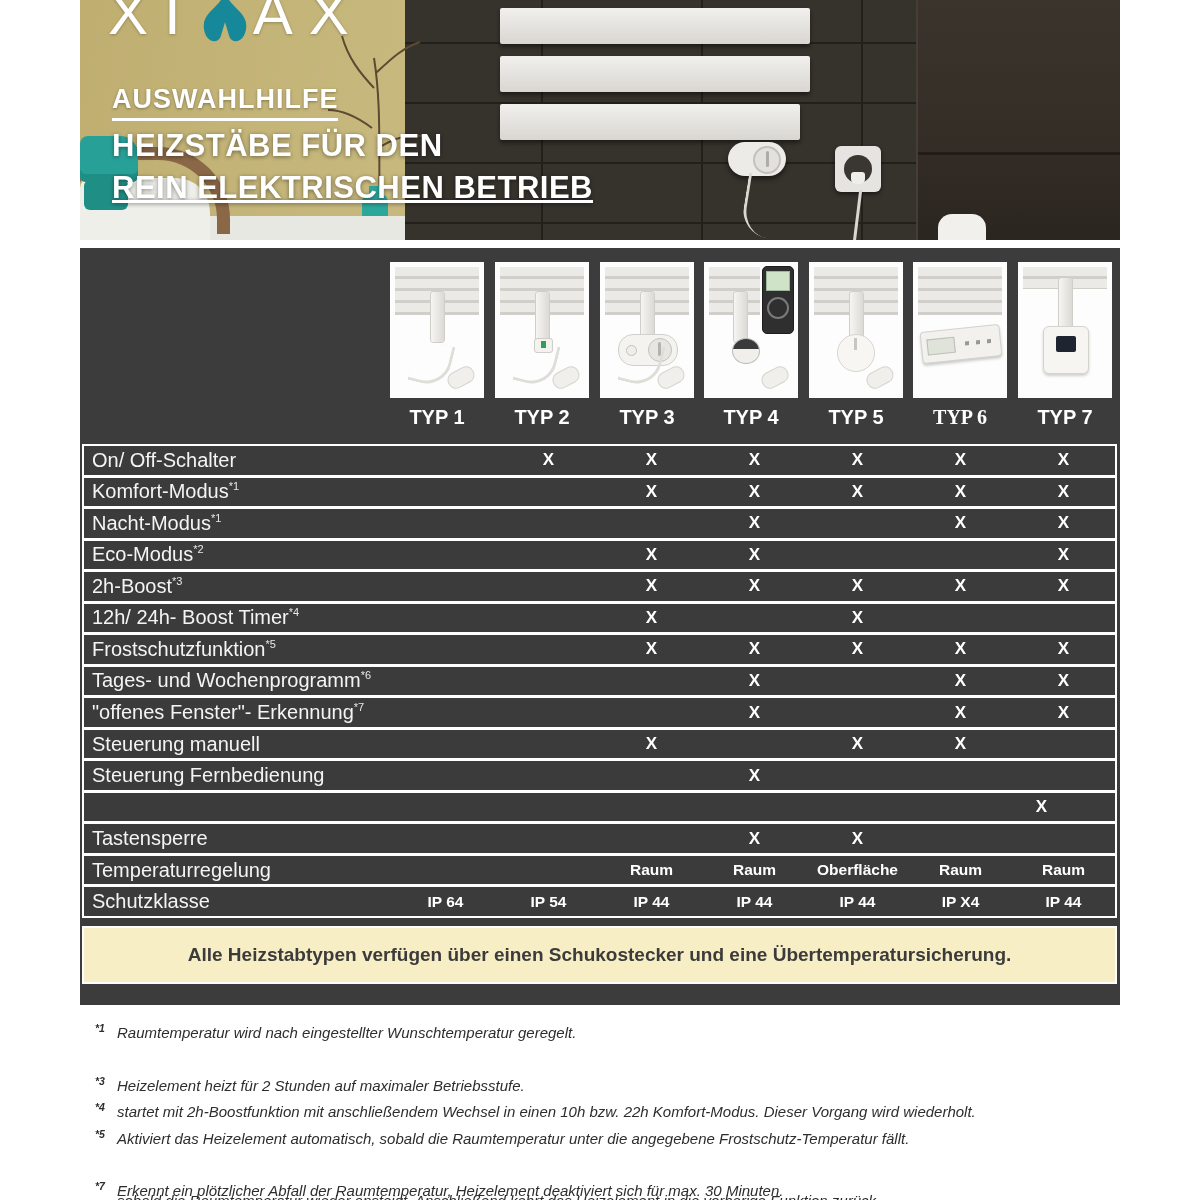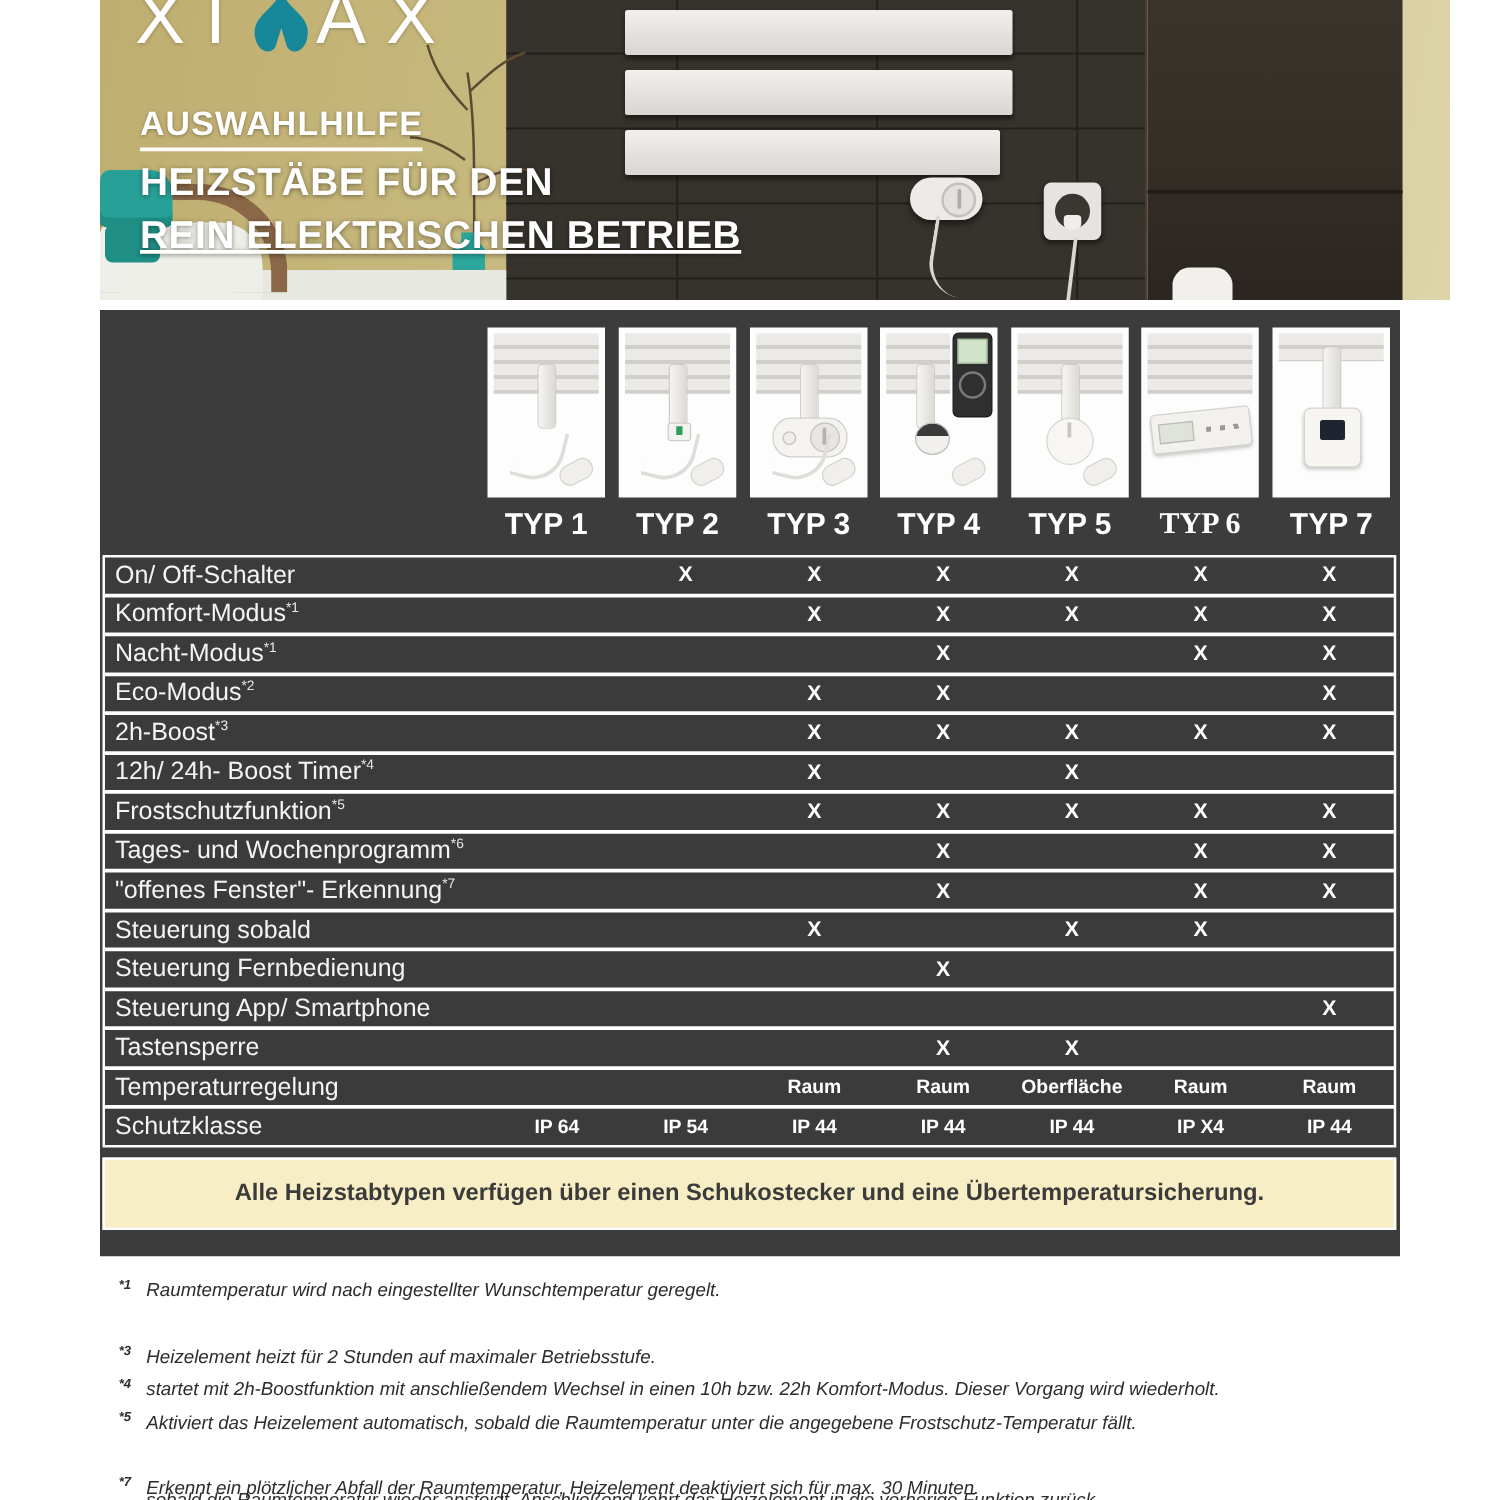--- a/index.html
+++ b/index.html
@@ -1,20 +1,20 @@
 <!DOCTYPE html>
 <html><head>
 <meta charset="utf-8">
 <style>
   html,body{margin:0;padding:0;background:#fff;}
   .page{position:relative;width:1200px;height:1200px;background:#fff;overflow:hidden;
         font-family:"Liberation Sans",sans-serif;}
   
   .hero{position:absolute;left:80px;top:0;width:1040px;height:240px;overflow:hidden;
-        background:linear-gradient(100deg,#bfae70 0%,#cdc088 55%,#ddd4a8 100%);padding-left:40px;}
+        background:linear-gradient(100deg,#bfae70 0%,#cdc088 55%,#ddd4a8 100%);}
   .tiles{position:absolute;left:325px;top:0;width:511px;height:240px;background-color:#36322c;
         background-image:linear-gradient(#231f1b 0 2px,transparent 2px),
                          linear-gradient(90deg,#231f1b 0 2px,transparent 2px);
         background-size:160px 60px;background-position:-24px -18px;}
   .cabinet{position:absolute;left:836px;top:0;width:204px;height:240px;
         background:linear-gradient(180deg,#3b342d 0%,#352e27 55%,#2b2520 100%);
         border-left:2px solid #463e35;}
   .cabinet-seam{position:absolute;left:0;top:152px;width:100%;height:3px;background:#211c17;}
   .radbar{position:absolute;height:36px;background:linear-gradient(180deg,#f1f0ed,#d8d6d1);
         border-radius:2px;box-shadow:0 3px 4px rgba(0,0,0,.45);}
@@ -86,21 +86,21 @@
   .t-tick{position:absolute;left:16px;top:3px;width:3px;height:12px;background:#c8c6c1;}
   .t-panel{position:absolute;left:8px;top:66px;width:78px;height:30px;background:#f2f1ed;
         border:1px solid #d4d2cd;border-radius:4px;transform:rotate(-6deg);box-shadow:0 2px 3px rgba(0,0,0,.2);}
   .t-disp{position:absolute;left:5px;top:7px;width:26px;height:14px;background:#dfe3da;border:1px solid #b9bdb4;}
   .t-dots{position:absolute;right:7px;top:13px;width:28px;height:4px;
         background:repeating-linear-gradient(90deg,#9a9893 0 4px,transparent 4px 11px);}
   .t-cube{position:absolute;left:25px;top:64px;width:44px;height:46px;background:#f6f5f2;
         border:1px solid #d5d3ce;border-radius:6px;box-shadow:0 2px 3px rgba(0,0,0,.18);}
   .t-cdisp{margin:9px auto 0;width:20px;height:16px;background:#1f2530;border-radius:2px;}
   .typlabel{position:absolute;top:158px;width:104px;text-align:center;color:#fff;
-        font-size:24px;font-weight:bold;}
+        font-size:20px;font-weight:bold;}
   
   .ftable{position:absolute;left:2px;top:196px;width:1035px;height:474px;background:#fff;
         padding:2px;box-sizing:border-box;display:flex;flex-direction:column;gap:3px;}
   .frow{flex:1;background:#3b3b3b;display:flex;align-items:center;min-height:0;}
   .rlabel{width:302px;flex:none;padding-left:8px;color:#f4f4f4;font-size:20px;white-space:nowrap;}
   .rlabel sup{font-size:11px;color:#e8e8e8;}
   .fcell{flex:1;text-align:center;color:#fff;font-weight:bold;font-size:17px;}
   .fcell.small{font-size:15.5px;}
   
   .banner{position:absolute;left:2px;top:678px;width:1035px;height:58px;background:#f8eec5;
@@ -317,41 +317,40 @@
         <div class="rlabel"><span>"offenes Fenster"- Erkennung</span><sup>*7</sup></div>
         <div class="fcell"></div>
         <div class="fcell"></div>
         <div class="fcell"></div>
         <div class="fcell">X</div>
         <div class="fcell"></div>
         <div class="fcell">X</div>
         <div class="fcell">X</div>
       </div>
       <div class="frow">
-        <div class="rlabel"><span>Steuerung sobald</span><sup></sup></div>
+        <div class="rlabel"><span>Steuerung manuell</span><sup></sup></div>
         <div class="fcell"></div>
         <div class="fcell"></div>
         <div class="fcell">X</div>
         <div class="fcell"></div>
         <div class="fcell">X</div>
         <div class="fcell">X</div>
         <div class="fcell"></div>
       </div>
       <div class="frow">
         <div class="rlabel"><span>Steuerung Fernbedienung</span><sup></sup></div>
         <div class="fcell"></div>
         <div class="fcell"></div>
         <div class="fcell"></div>
         <div class="fcell">X</div>
         <div class="fcell"></div>
         <div class="fcell"></div>
         <div class="fcell"></div>
       </div>
       <div class="frow">
-        <div class="rlabel"><span>Steuerung App/ Smartphone</span><sup></sup></div>
         <div class="fcell"></div>
         <div class="fcell"></div>
         <div class="fcell"></div>
         <div class="fcell"></div>
         <div class="fcell"></div>
         <div class="fcell"></div>
         <div class="fcell">X</div>
       </div>
       <div class="frow">
         <div class="rlabel"><span>Tastensperre</span><sup></sup></div>

